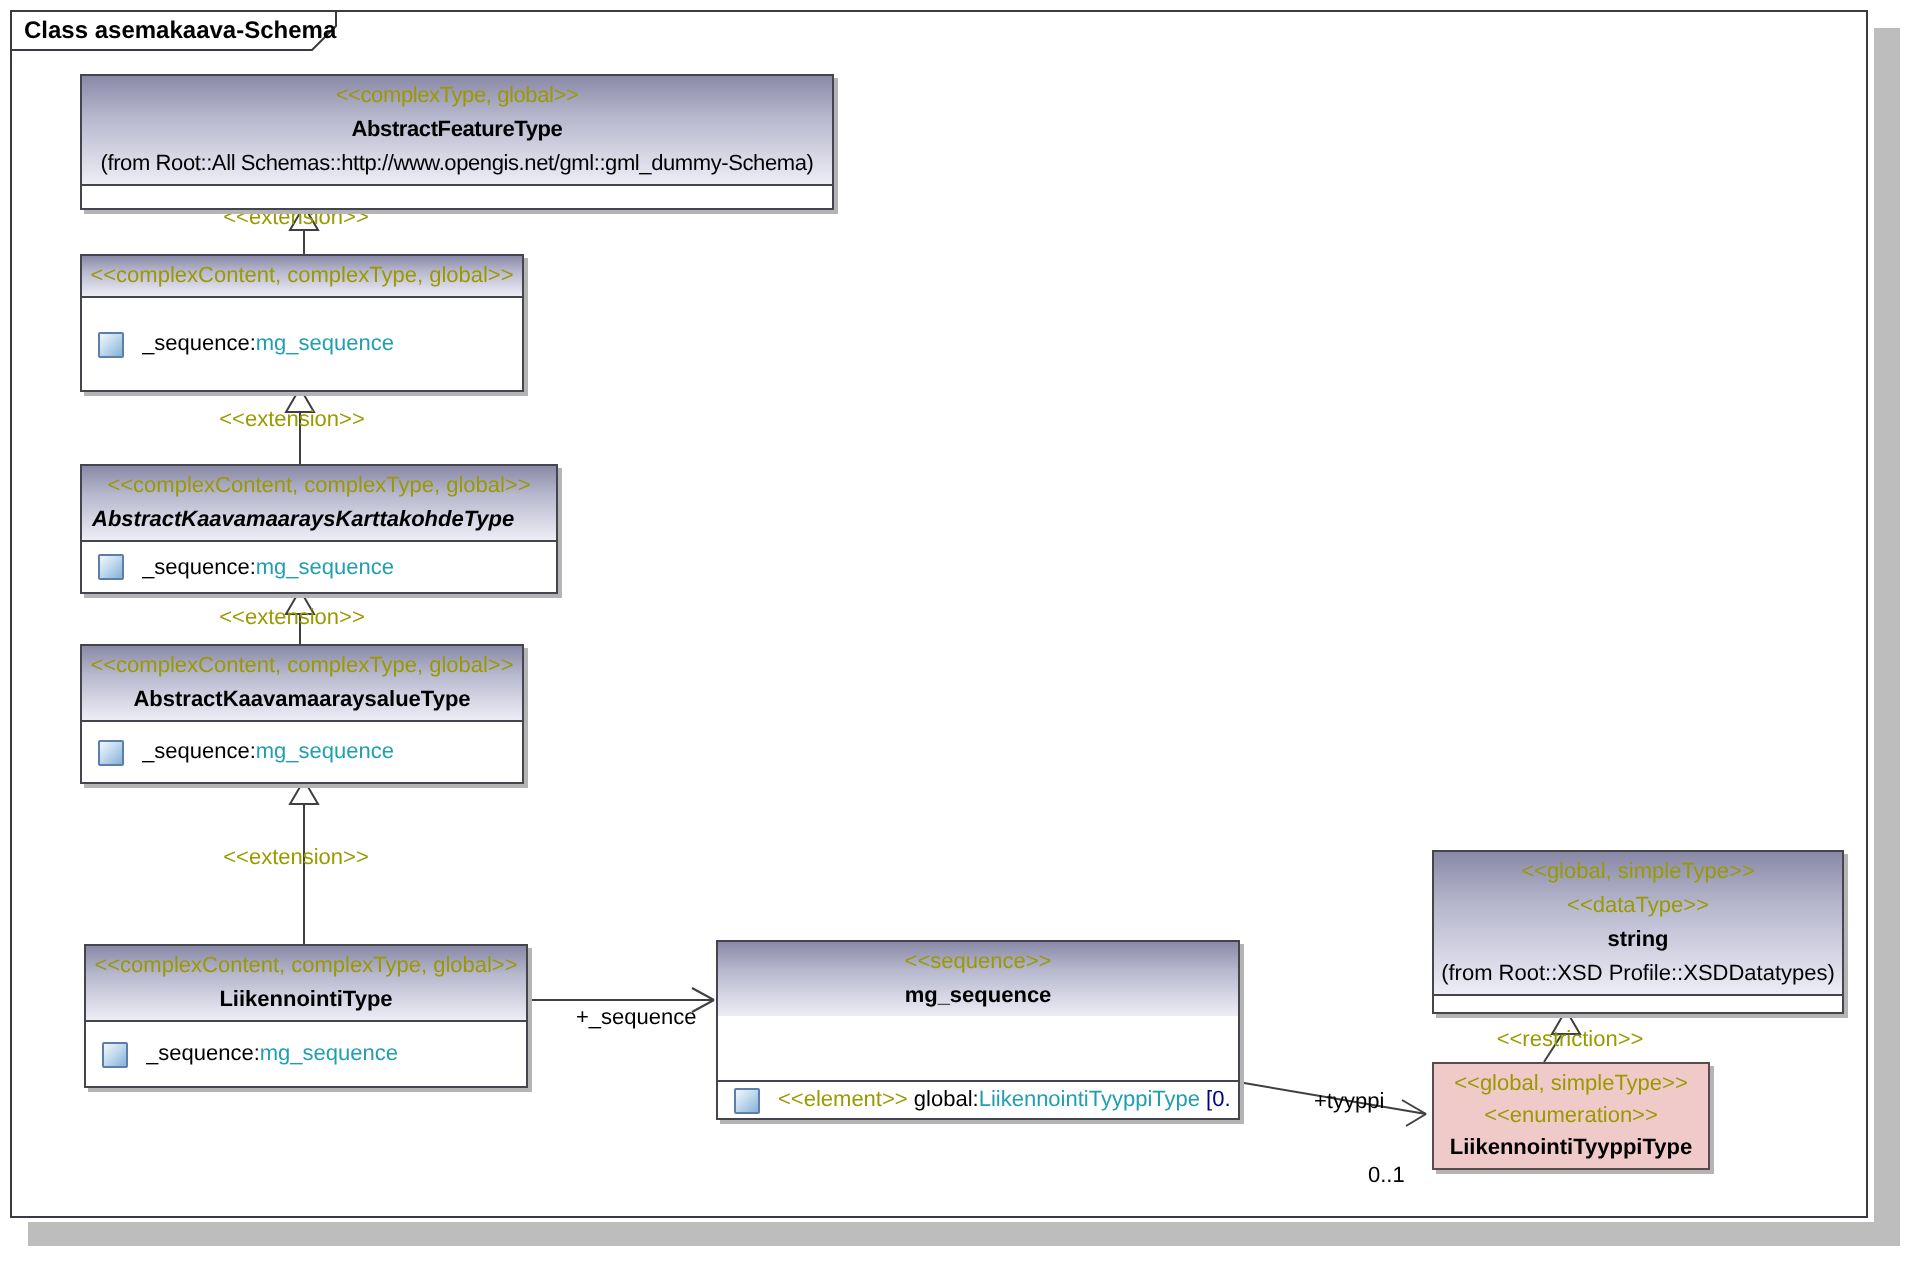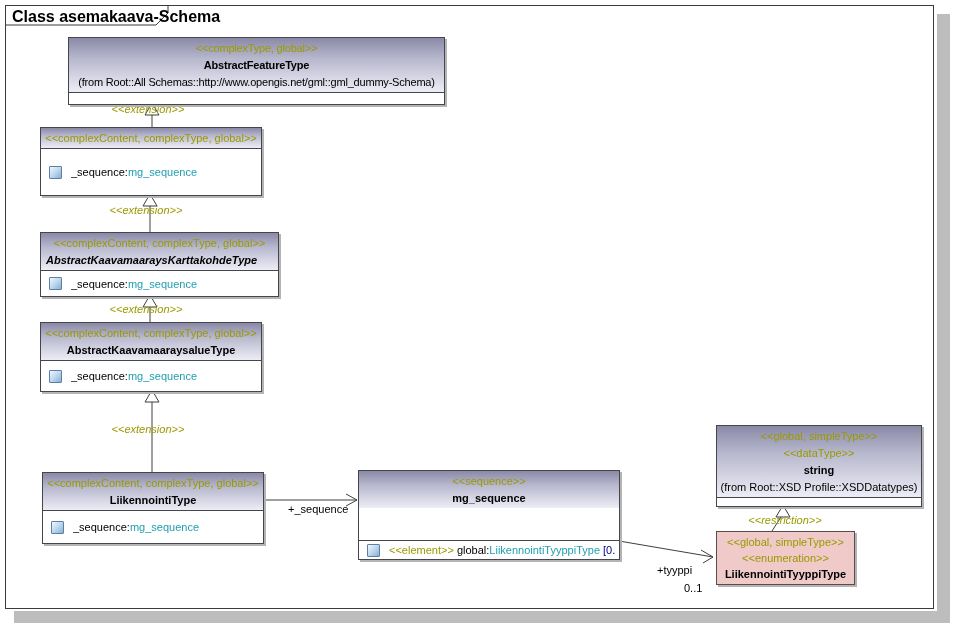--- a/index.html
+++ b/index.html
@@ -3,21 +3,21 @@
 <meta charset="utf-8">
 <style>
   html,body{margin:0;padding:0;background:#fff;}
   #canvas{position:relative;width:959px;height:632px;background:#fff;overflow:hidden;
           font-family:"Liberation Sans","DejaVu Sans",sans-serif;font-size:11px;color:#000;}
 
   
   #frame{position:absolute;left:5px;top:5px;width:927px;height:602px;border:1px solid #3a3a42;background:transparent;}
   #shadow-right{position:absolute;left:937px;top:14px;width:13px;height:608px;background:#bdbdbd;}
   #shadow-bottom{position:absolute;left:14px;top:611px;width:936px;height:12px;background:#bdbdbd;}
-  #frame-title{position:absolute;left:12px;top:8px;font-size:16px;font-weight:bold;white-space:nowrap;}
+  #frame-title{position:absolute;left:12px;top:8px;font-size:12px;font-weight:bold;white-space:nowrap;}
 
   
   #connectors{position:absolute;left:0;top:0;width:959px;height:632px;pointer-events:none;}
 
   
   .uml-class{position:absolute;border:1px solid #45454d;background:#fff;display:flex;flex-direction:column;
              box-shadow:2px 2px 0 #b4b4b4;overflow:hidden;}
   .hdr{background:linear-gradient(to bottom,#8a8aa8 0%,#b9b9cf 40%,#ededf6 100%);
        text-align:center;padding:2px 3px 1px 3px;line-height:17px;white-space:nowrap;overflow:hidden;}
   .stereo{color:#9a9a00;}
@@ -30,43 +30,43 @@
          padding:0 4px 0 8px;gap:9px;white-space:nowrap;overflow:hidden;}
   .attr-icon{flex:0 0 auto;width:11px;height:11px;border:1px solid #5c7ea8;border-radius:1px;
              background:linear-gradient(135deg,#f0f7fd 0%,#c3dbee 45%,#86b1d7 100%);}
   .a-stereo{color:#9a9a00;}
   .a-name{color:#000;}
   .a-type{color:#1f9faf;}
   .a-mult{color:#00008b;margin-left:3px;}
   .attr-text{overflow:hidden;white-space:nowrap;}
 
   
-  #b-feature{left:40px;top:37px;width:375px;height:66px;margin-left:28px;}
+  #b-feature{left:40px;top:37px;width:375px;height:66px;}
   #b-feature .hdr{letter-spacing:-0.2px;}
   #b-kaavakohde{left:40px;top:127px;width:220px;height:67px;}
   #b-karttakohde{left:40px;top:232px;width:237px;height:63px;}
   #b-maaraysalue{left:40px;top:322px;width:220px;height:68px;}
   #b-liikennointi{left:42px;top:472px;width:220px;height:70px;}
   #b-mgsequence{left:358px;top:470px;width:260px;height:88px;gap:32px;}
   #b-string{left:716px;top:425px;width:204px;height:80px;}
   #b-tyyppitype{left:716px;top:531px;width:137px;height:52px;border:1px solid #5c4b4b;
                 background:#f0c9c9;justify-content:center;text-align:center;line-height:16px;}
   #b-tyyppitype .hdr-pink{background:transparent;}
 
   
-  .conn-label{position:absolute;white-space:nowrap;color:#9a9a00;font-style:italic;}
+  .conn-label{position:absolute;white-space:nowrap;color:#9a9a00;}
   .role-label{position:absolute;white-space:nowrap;color:#000;}
   .ctr{transform:translateX(-50%);}
   #ext1{left:148px;top:103px;}
   #ext2{left:146px;top:204px;}
   #ext3{left:146px;top:303px;}
   #ext4{left:148px;top:423px;}
   #restr{left:785px;top:514px;text-align:center;}
   #role-seq{left:288px;top:503px;}
-  #role-tyyppi{left:657px;top:564px;}
+  #role-tyyppi{left:657px;top:545px;}
   #mult-tyyppi{left:684px;top:582px;}
 </style>
 </head>
 <body>
 
 <div id="canvas">
 
   <div id="shadow-right"></div>
   <div id="shadow-bottom"></div>
 

